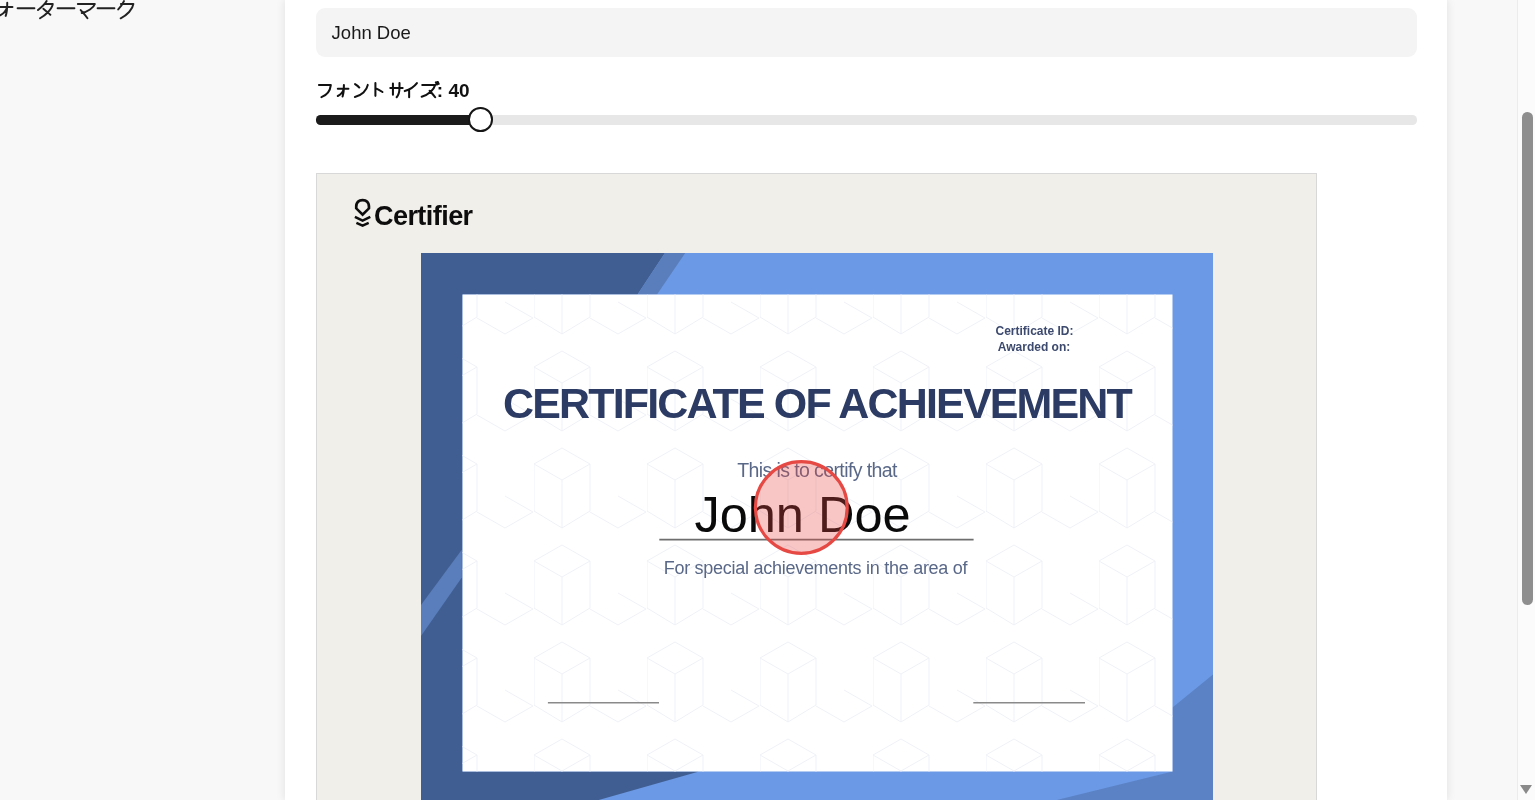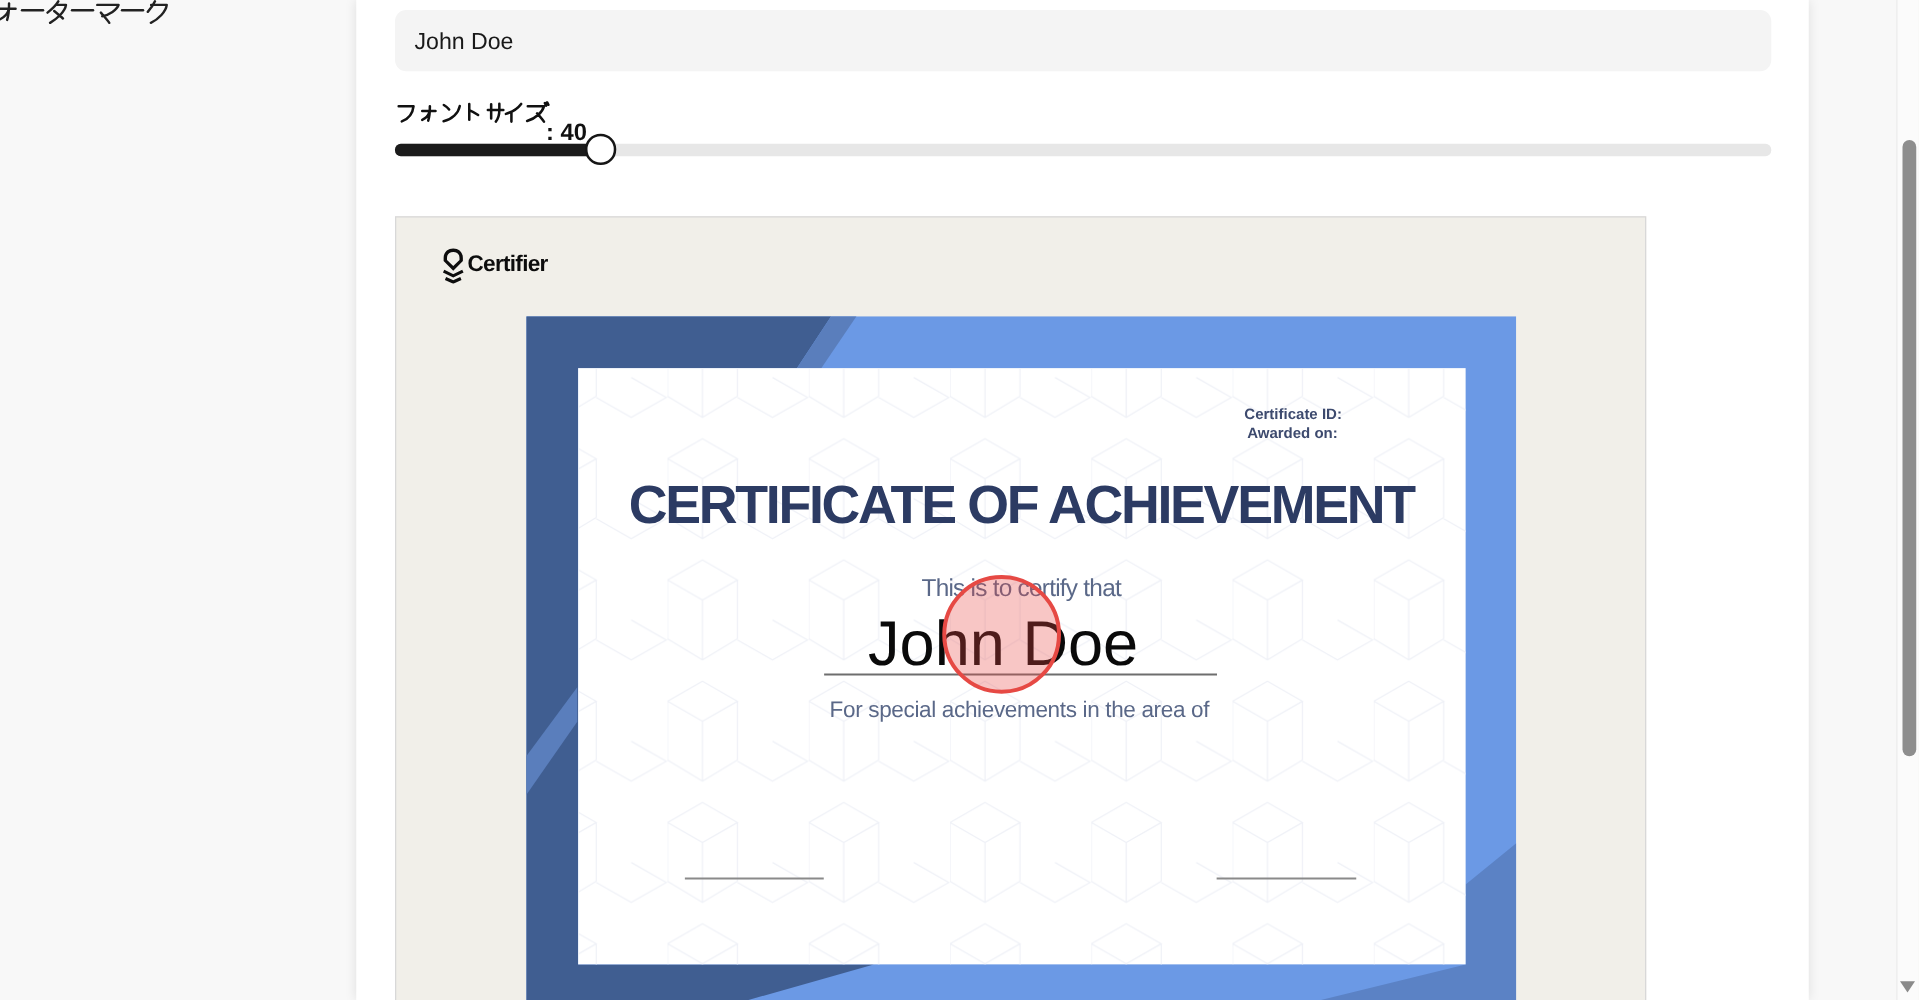--- a/index.html
+++ b/index.html
@@ -2,27 +2,27 @@
 <html><head>
 <meta charset="utf-8">
 <style>
 html,body{margin:0;padding:0;}
 body{width:1535px;height:800px;overflow:hidden;background:#f8f8f8;font-family:"Liberation Sans",sans-serif;position:relative;}
 #panel{position:absolute;left:285px;top:0;width:1162px;height:800px;background:#ffffff;box-shadow:0 0 9px rgba(0,0,0,0.10);}
 #jp1{position:absolute;left:-22.8px;top:-1.4px;}
 #input{position:absolute;left:316px;top:8px;width:1101px;height:49px;background:#f4f4f4;border-radius:9px;}
 #input span{position:absolute;left:15.6px;top:0;line-height:49px;font-size:18.5px;color:#191919;}
 #fslabel{position:absolute;left:316.5px;top:81px;}
-#fsnum{position:absolute;left:436.8px;top:79.5px;font-size:19px;font-weight:bold;color:#111111;margin-top:16px;}
+#fsnum{position:absolute;left:436.8px;top:79.5px;font-size:19px;font-weight:bold;color:#111111;}
 #track{position:absolute;left:316px;top:115.4px;width:1101px;height:9.2px;border-radius:4.6px;background:#e7e7e7;}
 #fill{position:absolute;left:316px;top:115.4px;width:164px;height:9.2px;border-radius:4.6px;background:#1b1b1b;}
 #thumb{position:absolute;left:468.3px;top:107.4px;width:24.6px;height:24.6px;border-radius:50%;background:#ffffff;border:2.7px solid #161616;box-sizing:border-box;}
 #card{position:absolute;left:316px;top:173px;width:999px;height:650px;background:#f1efe9;border:1px solid #d8d8d8;}
 #logo-icon{position:absolute;left:37px;top:24.4px;}
-#logo-text{position:absolute;left:57px;top:27.2px;font-size:18px;font-weight:bold;letter-spacing:-0.55px;color:#0d0d0d;}
+#logo-text{position:absolute;left:57px;top:27.2px;font-size:27px;font-weight:bold;letter-spacing:-0.55px;color:#0d0d0d;}
 #cert{position:absolute;left:104px;top:79px;}
 #sbtrack{position:absolute;left:1517px;top:0;width:18px;height:800px;background:#fbfbfb;border-left:1px solid #ececec;box-sizing:border-box;}
 #sbthumb{position:absolute;left:1522px;top:112px;width:11px;height:493px;background:#8e8e8e;border-radius:6px;}
 #sbarrow{position:absolute;left:1520px;top:785px;width:0;height:0;border-left:6.5px solid transparent;border-right:6.5px solid transparent;border-top:9px solid #8a8a8a;}
 </style>
 </head>
 <body>
 <div id="panel"></div>
 
 <svg id="jp1" width="180" height="24" viewBox="0 0 180 24">

